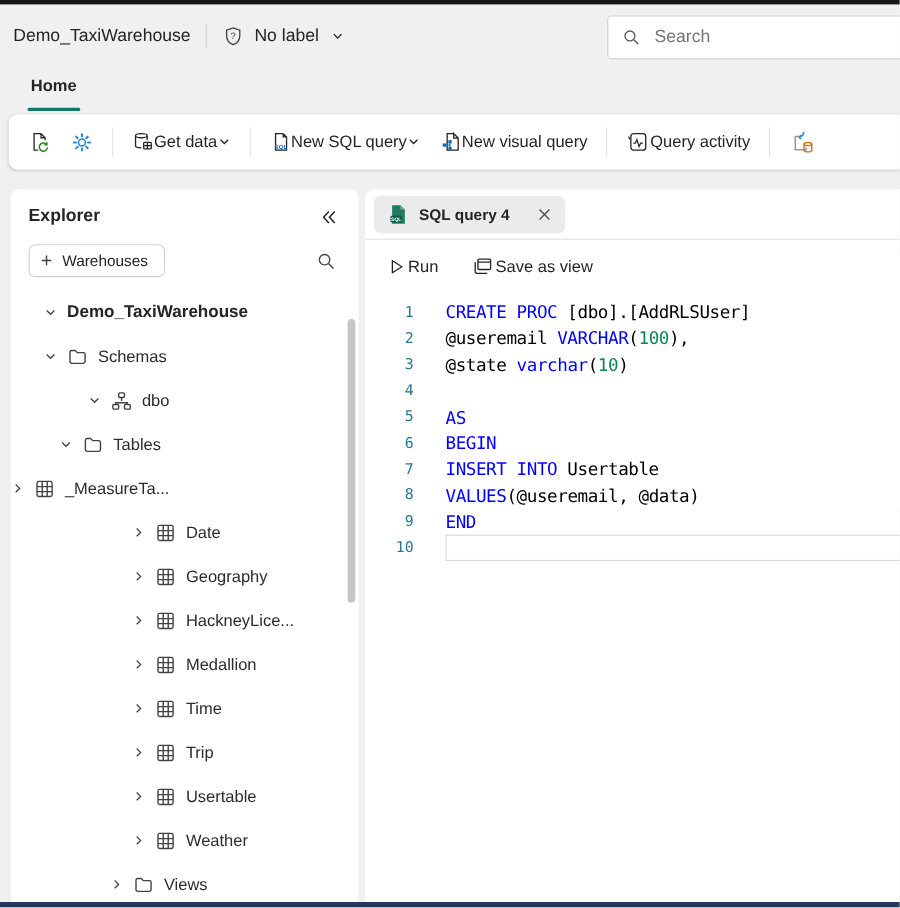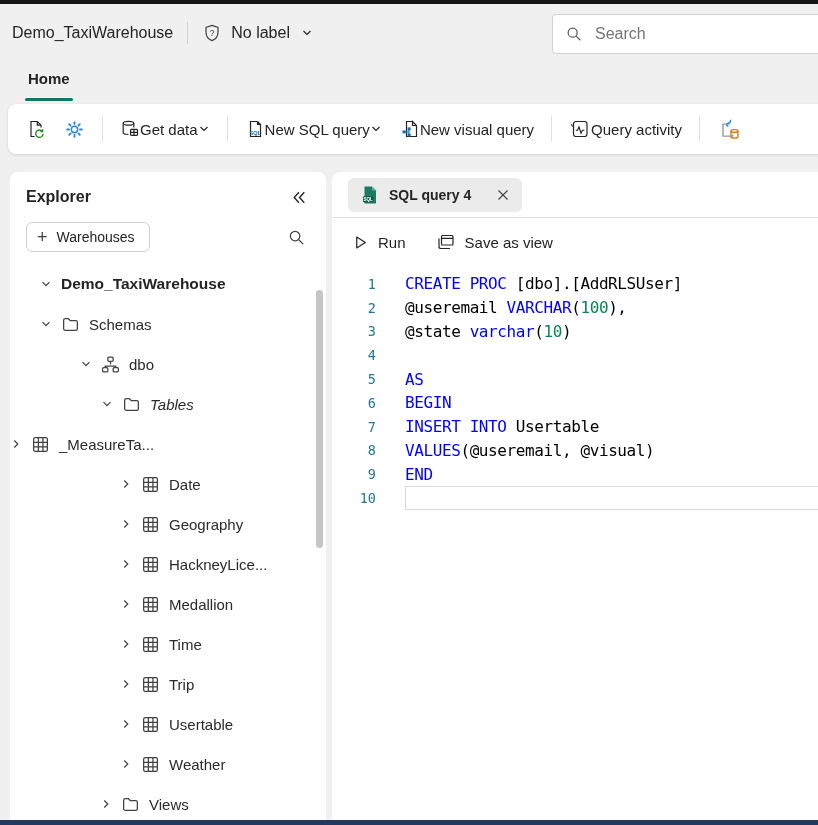--- a/index.html
+++ b/index.html
@@ -49,26 +49,26 @@
   .plus{font-size:18px;font-weight:400;line-height:14px;color:#424242;}
   .tree{position:relative;padding-top:6px;}
   .tree-row{display:flex;align-items:center;gap:9px;height:40px;font-size:15px;color:#2b2b2b;}
   .tree-row.root .tree-label{font-weight:600;font-size:15.5px;color:var(--text);}
   .tree-chevron,.tree-icon{display:flex;flex:none;}
   .scroll-thumb{position:absolute;right:3px;top:118px;width:7px;height:258px;background:#c6c6c6;border-radius:4px;}
 
   
   .editor-card{position:absolute;left:332px;top:172px;right:0;bottom:5px;background:var(--card);
     border-radius:8px 0 0 0;overflow:hidden;}
-  .tabbar{height:46px;border-bottom:1px solid var(--border);display:flex;align-items:center;padding:0 16px;}
+  .tabbar{height:46px;border-bottom:1px solid var(--border);display:flex;align-items:center;padding:0 8px;}
   .tab{background:#ebebeb;border-radius:6px;height:34px;display:flex;align-items:center;gap:9px;padding:0 12px;
     font-size:14px;font-weight:600;color:var(--text);}
   .tab-close{margin-left:16px;display:flex;}
   .query-toolbar{height:48px;display:flex;align-items:center;gap:30px;padding:0 20px;font-size:15px;}
-  .qt-btn{display:flex;align-items:center;gap:9px;}
+  .qt-btn{display:flex;align-items:center;gap:2px;}
 
   .code-area{padding-top:6px;font-family:"DejaVu Sans Mono",monospace;}
   .code-line{display:flex;align-items:center;height:23.8px;position:relative;}
   .ln{width:44px;text-align:right;color:var(--lnum);font-size:13.5px;flex:none;font-family:"DejaVu Sans Mono",monospace;}
   .code-text{margin-left:29px;font-size:16px;white-space:pre;letter-spacing:-0.4px;}
   .tok-kw{color:var(--kw);} .tok-pl{color:var(--pl);} .tok-num{color:var(--num);}
   .current-line-box{position:absolute;left:73px;right:0;top:0;bottom:0;border:1px solid #d8d8d8;border-right:none;}
 </style>
 </head>
 <body>
@@ -264,21 +264,21 @@
         <span class="tree-icon">
           <svg width="19" height="19" viewBox="0 0 18 18" fill="none" stroke="#424242" stroke-width="1.2">
             <rect x="6.5" y="2" width="5" height="4" rx="1"></rect>
             <rect x="1.5" y="12" width="5" height="4" rx="1"></rect>
             <rect x="11.5" y="12" width="5" height="4" rx="1"></rect>
             <path d="M9 6 V9 M4 12 V10.5 H14 V12"></path>
           </svg>
         </span>
         <span class="tree-label">dbo</span>
       </div>
-      <div class="tree-row" style="padding-left: 91px; font-style: italic;">
+      <div class="tree-row" style="padding-left: 44px;">
         <span class="tree-chevron">
           <svg width="12" height="12" viewBox="0 0 12 12" fill="none" stroke="#424242" stroke-width="1.2">
             <path d="M2.5 4.2 L6 7.7 L9.5 4.2"></path>
           </svg>
         </span>
         <span class="tree-icon">
           <svg width="19" height="19" viewBox="0 0 18 18" fill="none" stroke="#424242" stroke-width="1.2">
             <path d="M2.5 5 c0-.8 .7-1.5 1.5-1.5 h3 l1.8 1.8 h5.2 c.8 0 1.5 .7 1.5 1.5 v6.2 c0 .8-.7 1.5-1.5 1.5 H4 c-.8 0-1.5-.7-1.5-1.5 Z"></path>
           </svg>
         </span>
@@ -492,21 +492,21 @@
       <div class="code-line">
         <span class="ln">6</span>
         <span class="code-text"><span class="tok-kw">BEGIN</span></span>
       </div>
       <div class="code-line">
         <span class="ln">7</span>
         <span class="code-text"><span class="tok-kw">INSERT INTO</span><span class="tok-pl"> Usertable</span></span>
       </div>
       <div class="code-line">
         <span class="ln">8</span>
-        <span class="code-text"><span class="tok-kw">VALUES</span><span class="tok-pl">(@useremail, @visual)</span></span>
+        <span class="code-text"><span class="tok-kw">VALUES</span><span class="tok-pl">(@useremail, @data)</span></span>
       </div>
       <div class="code-line">
         <span class="ln">9</span>
         <span class="code-text"><span class="tok-kw">END</span></span>
       </div>
       <div class="code-line">
         <span class="ln">10</span>
         <span class="code-text"></span>
         <span class="current-line-box"></span>
       </div>

